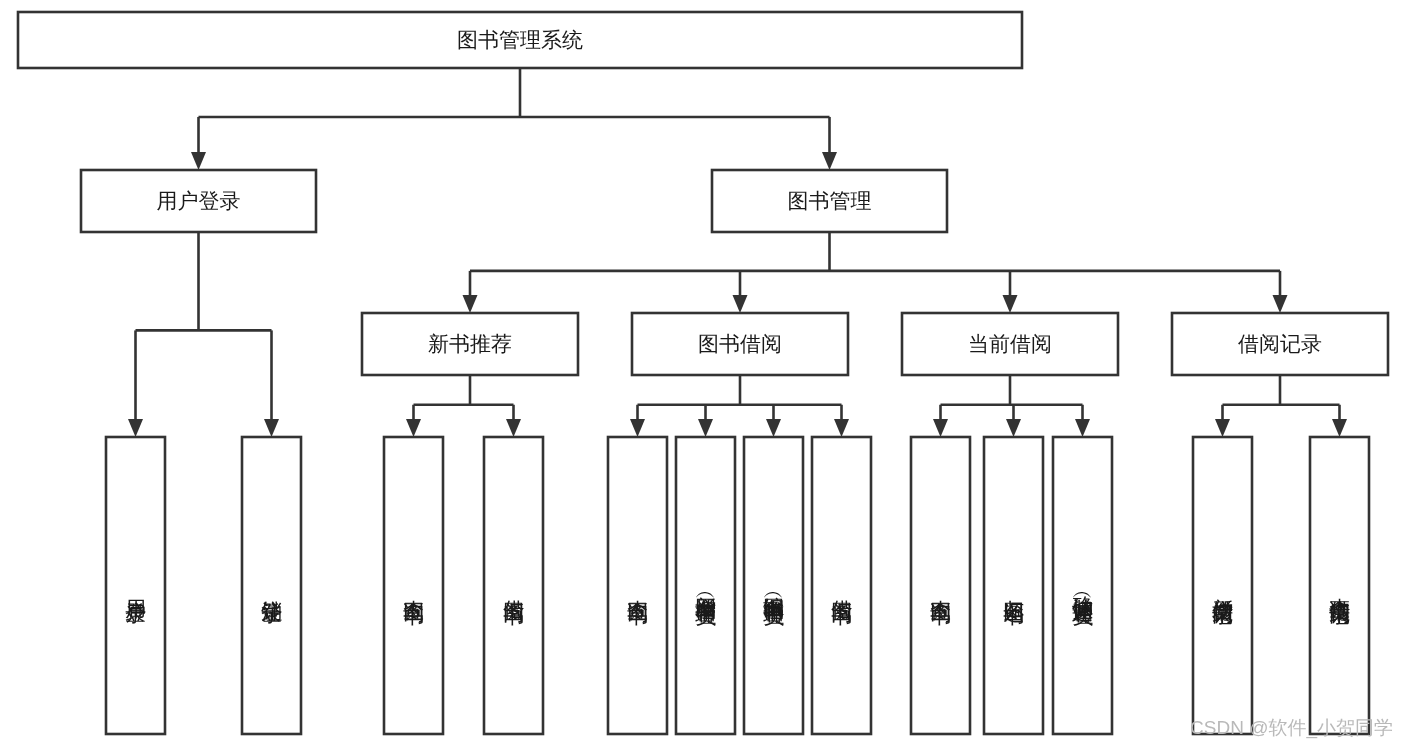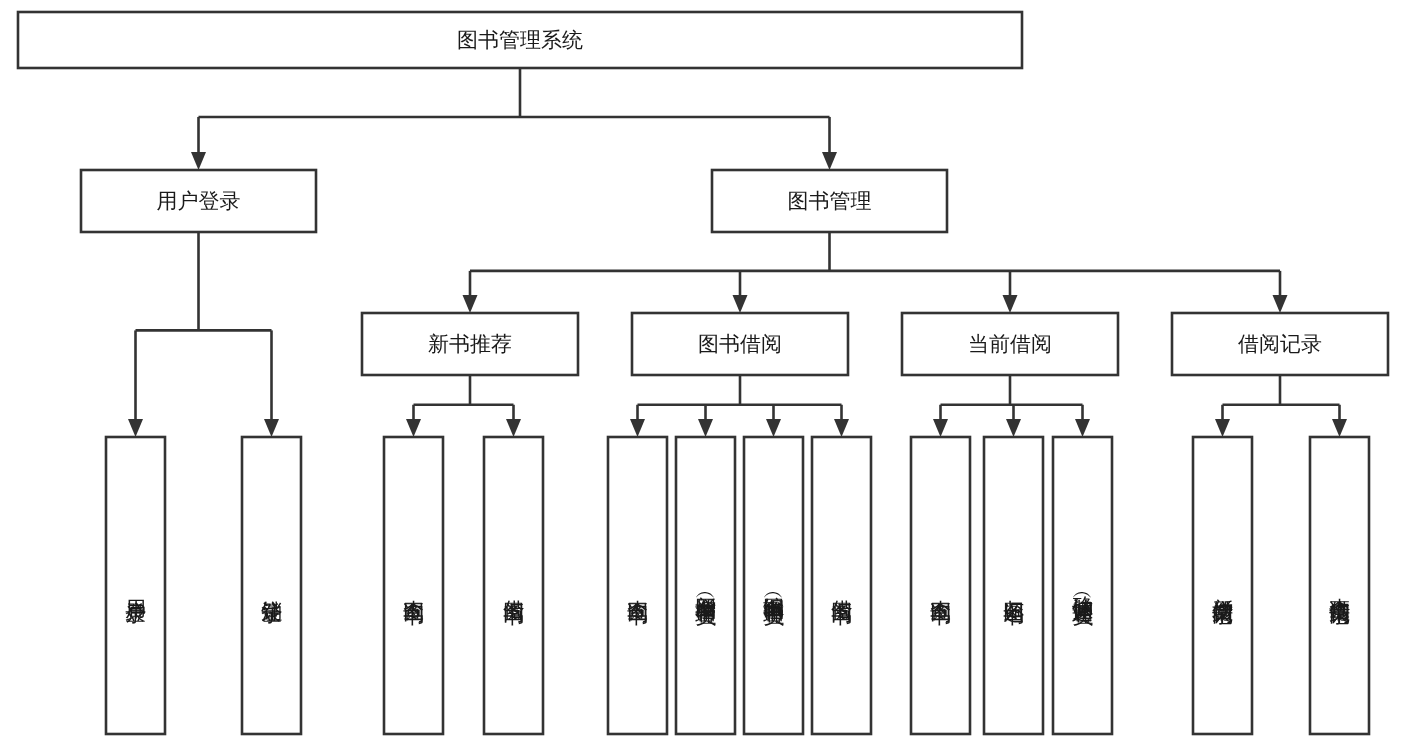--- a/index.html
+++ b/index.html
@@ -239,13 +239,14 @@
       <div class="node-label-v" style="left: 1053px; top: 437px; width: 59px; height: 297px;">
         <span>确认归还（管理员）</span>
       </div>
       <div class="node-label-v" style="left: 1193px; top: 437px; width: 59px; height: 297px;">
         <span>新增借阅记录</span>
       </div>
       <div class="node-label-v" style="left: 1310px; top: 437px; width: 59px; height: 297px;">
         <span>查询借阅记录</span>
       </div>
     </div>
+  <div id="watermark">CSDN @软件_小贺同学</div>
 </div>
 
 </body></html>

